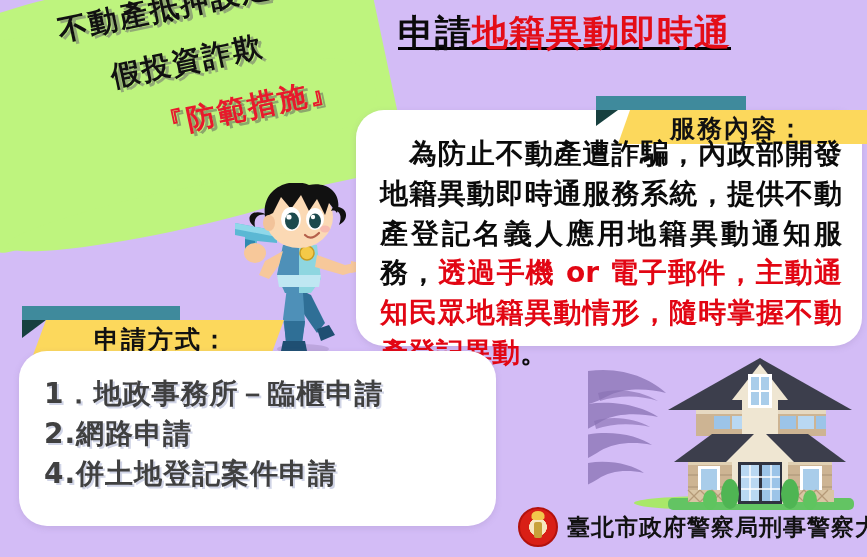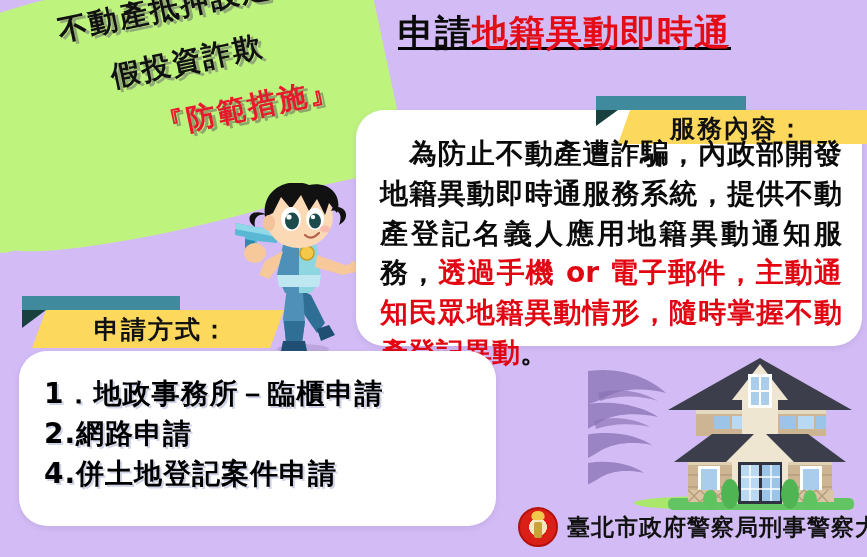--- a/index.html
+++ b/index.html
@@ -155,21 +155,21 @@
     border-left: 22px solid #17403f;
     border-bottom: 16px solid transparent;
   }
   #ribbon-service .yellow {
     left: 26px; top: 14px; width: 249px; height: 34px;
     clip-path: polygon(12px 0, 249px 0, 249px 34px, 0 34px);
   }
   #ribbon-service .ribbon-label { left: 78px; top: 16px; }
 
   
-  #ribbon-apply { left: 22px; top: 296px; width: 262px; height: 52px; }
+  #ribbon-apply { left: 22px; top: 306px; width: 262px; height: 52px; }
   #ribbon-apply .teal-top { left: 0; top: 0; width: 158px; }
   #ribbon-apply .fold {
     left: 0; top: 14px;
     border-left: 24px solid #17403f;
     border-bottom: 18px solid transparent;
   }
   #ribbon-apply .yellow {
     left: 10px; top: 14px; width: 252px; height: 38px;
     clip-path: polygon(14px 0, 252px 0, 238px 38px, 0 38px);
   }
@@ -190,21 +190,21 @@
   #service-body .seg-black { color: #0b0b0b; }
   #service-body .seg-red   { color: #e20613; }
   #service-body .indent { display: inline-block; width: 28px; }
 
   
   #apply-list {
     position: absolute;
     left: 44px;
     top: 374px;
     width: 430px;
-    color: #000000;
+    color: #404040;
     font-size: 28px;
     font-weight: 900;
     letter-spacing: 1px;
     line-height: 1.42;
     text-shadow: 2px 2px 0 rgba(150,160,200,0.45);
   }
   #apply-list .apply-item { white-space: nowrap; }
 
   
   #footer {

